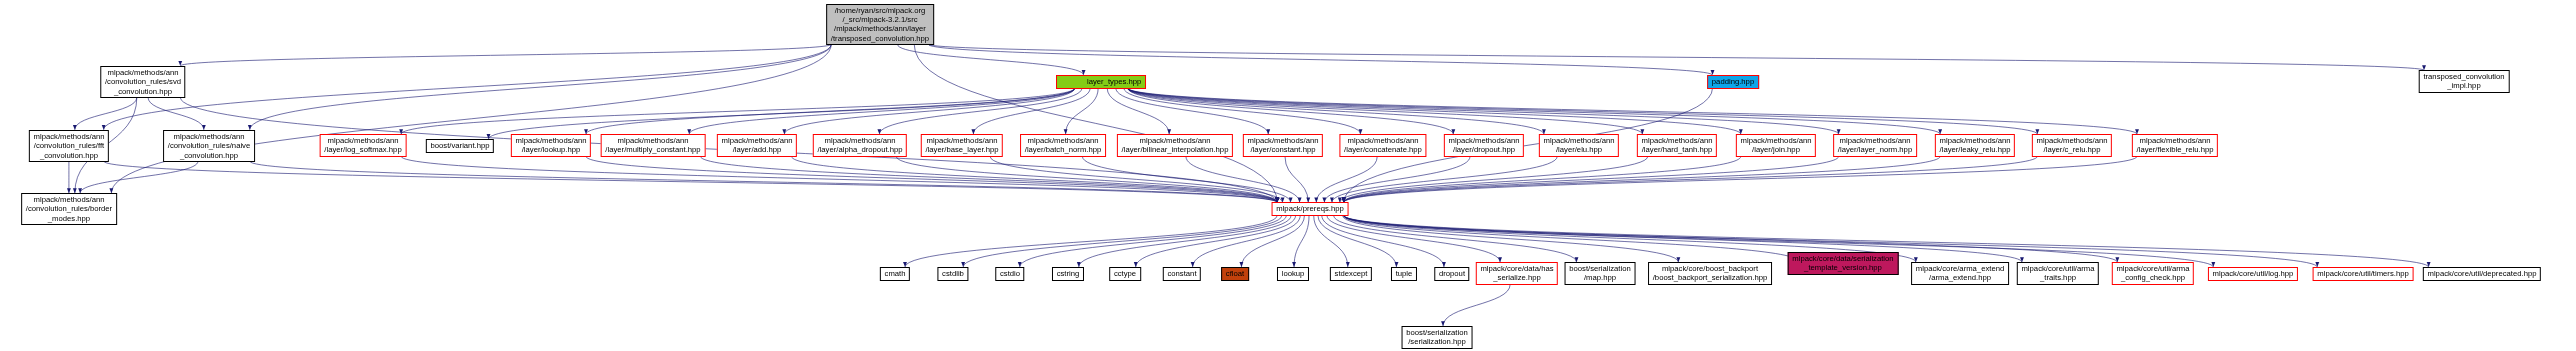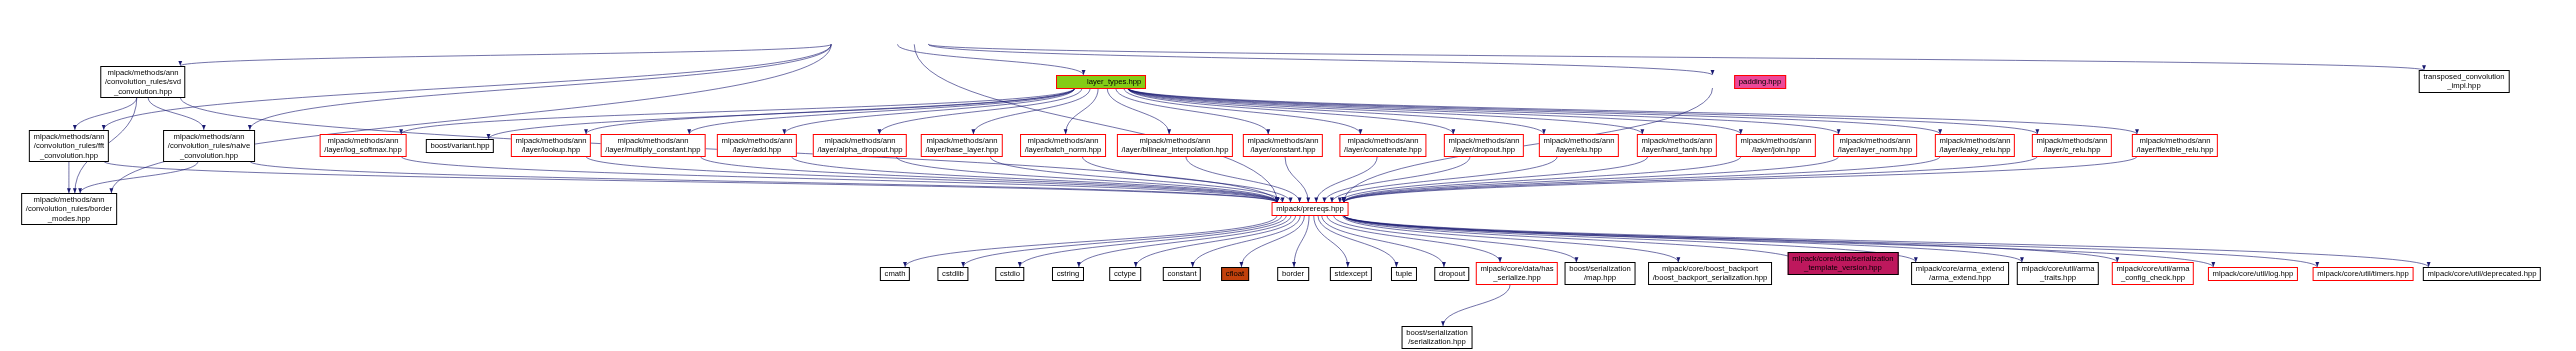--- a/index.html
+++ b/index.html
@@ -108,25 +108,29 @@
       <path d="M2184,350 C2184,388 2925.8,388 2925.8,426" class="edge" stroke="#191970" marker-end="url(#arrowhead)"></path>
       <path d="M2184,350 C2184,388 3114,388 3114,426" class="edge" stroke="#191970" marker-end="url(#arrowhead)"></path>
       <path d="M2184,350 C2184,388 3286.5,388 3286.5,426" class="edge" stroke="#191970" marker-end="url(#arrowhead)"></path>
       <path d="M2184,350 C2184,388 3441.5,388 3441.5,426" class="edge" stroke="#191970" marker-end="url(#arrowhead)"></path>
       <path d="M2184,350 C2184,392 3597.5,392 3597.5,434" class="edge" stroke="#191970" marker-end="url(#arrowhead)"></path>
       <path d="M2184,350 C2184,392 3766.5,392 3766.5,434" class="edge" stroke="#191970" marker-end="url(#arrowhead)"></path>
       <path d="M2184,350 C2184,392 3947.5,392 3947.5,434" class="edge" stroke="#191970" marker-end="url(#arrowhead)"></path>
       <path d="M2454.6,462 C2454.6,496 2345.4,496 2345.4,530" class="edge" stroke="#191970" marker-end="url(#arrowhead)"></path>
     </svg>
 
+<div class="node root" style="left: 880px; top: 3.7px; color: rgb(0, 0, 0); border-color: rgb(0, 0, 0); background: rgb(191, 191, 191);">/home/ryan/src/mlpack.org
+/_src/mlpack-3.2.1/src
+/mlpack/methods/ann/layer
+/transposed_convolution.hpp</div>
     <div class="node plain" style="left: 143px; top: 66px; color: rgb(0, 0, 0); border-color: rgb(0, 0, 0); background: rgb(255, 255, 255);">mlpack/methods/ann
 /convolution_rules/svd
 _convolution.hpp</div>
     <div class="node truncated" style="left: 1101px; top: 75px; color: rgb(0, 0, 0); border-color: rgb(255, 0, 0); background: #84cc16; padding-left: 30px;">layer_types.hpp</div>
-    <div class="node truncated" style="left: 1733px; top: 75px; color: rgb(0, 0, 0); border-color: rgb(255, 0, 0); background: #ec4899; margin-left: 27px;">padding.hpp</div>
+    <div class="node truncated" style="left: 1733px; top: 75px; color: rgb(0, 0, 0); border-color: rgb(255, 0, 0); background: #0ea5e9;">padding.hpp</div>
     <div class="node plain" style="left: 2464px; top: 70px; color: rgb(0, 0, 0); border-color: rgb(0, 0, 0); background: rgb(255, 255, 255);">transposed_convolution
 _impl.hpp</div>
     <div class="node plain" style="left: 69px; top: 130px; color: rgb(0, 0, 0); border-color: rgb(0, 0, 0); background: rgb(255, 255, 255);">mlpack/methods/ann
 /convolution_rules/fft
 _convolution.hpp</div>
     <div class="node plain" style="left: 209px; top: 130px; color: rgb(0, 0, 0); border-color: rgb(0, 0, 0); background: rgb(255, 255, 255);">mlpack/methods/ann
 /convolution_rules/naive
 _convolution.hpp</div>
     <div class="node truncated" style="left: 363px; top: 134px; color: rgb(0, 0, 0); border-color: rgb(255, 0, 0); background: rgb(255, 255, 255);">mlpack/methods/ann
 /layer/log_softmax.hpp</div>
@@ -169,21 +173,21 @@
 /convolution_rules/border
 _modes.hpp</div>
     <div class="node truncated" style="left: 1310px; top: 202px; color: rgb(0, 0, 0); border-color: rgb(255, 0, 0); background: rgb(255, 255, 255);">mlpack/prereqs.hpp</div>
     <div class="node plain" style="left: 895px; top: 267px; color: rgb(0, 0, 0); border-color: rgb(0, 0, 0); background: rgb(255, 255, 255);">cmath</div>
     <div class="node plain" style="left: 953px; top: 267px; color: rgb(0, 0, 0); border-color: rgb(0, 0, 0); background: rgb(255, 255, 255);">cstdlib</div>
     <div class="node plain" style="left: 1010px; top: 267px; color: rgb(0, 0, 0); border-color: rgb(0, 0, 0); background: rgb(255, 255, 255);">cstdio</div>
     <div class="node plain" style="left: 1068px; top: 267px; color: rgb(0, 0, 0); border-color: rgb(0, 0, 0); background: rgb(255, 255, 255);">cstring</div>
     <div class="node plain" style="left: 1125px; top: 267px; color: rgb(0, 0, 0); border-color: rgb(0, 0, 0); background: rgb(255, 255, 255);">cctype</div>
     <div class="node plain" style="left: 1182px; top: 267px; color: rgb(0, 0, 0); border-color: rgb(0, 0, 0); background: rgb(255, 255, 255);">constant</div>
     <div class="node plain" style="left: 1235px; top: 267px; color: rgb(0, 0, 0); border-color: rgb(0, 0, 0); background: #c2410c;">cfloat</div>
-    <div class="node plain" style="left: 1293px; top: 267px; color: rgb(0, 0, 0); border-color: rgb(0, 0, 0); background: rgb(255, 255, 255);">border</div>
+    <div class="node plain" style="left: 1293px; top: 267px; color: rgb(0, 0, 0); border-color: rgb(0, 0, 0); background: rgb(255, 255, 255);">lookup</div>
     <div class="node plain" style="left: 1351px; top: 267px; color: rgb(0, 0, 0); border-color: rgb(0, 0, 0); background: rgb(255, 255, 255);">stdexcept</div>
     <div class="node plain" style="left: 1404px; top: 267px; color: rgb(0, 0, 0); border-color: rgb(0, 0, 0); background: rgb(255, 255, 255);">tuple</div>
     <div class="node plain" style="left: 1452px; top: 267px; color: rgb(0, 0, 0); border-color: rgb(0, 0, 0); background: rgb(255, 255, 255);">dropout</div>
     <div class="node truncated" style="left: 1517px; top: 262px; color: rgb(0, 0, 0); border-color: rgb(255, 0, 0); background: rgb(255, 255, 255);">mlpack/core/data/has
 _serialize.hpp</div>
     <div class="node plain" style="left: 1600px; top: 262px; color: rgb(0, 0, 0); border-color: rgb(0, 0, 0); background: rgb(255, 255, 255);">boost/serialization
 /map.hpp</div>
     <div class="node plain" style="left: 1710px; top: 262px; color: rgb(0, 0, 0); border-color: rgb(0, 0, 0); background: rgb(255, 255, 255);">mlpack/core/boost_backport
 /boost_backport_serialization.hpp</div>
     <div class="node plain" style="left: 1843px; top: 252px; color: rgb(0, 0, 0); border-color: rgb(0, 0, 0); background: #be185d;">mlpack/core/data/serialization

